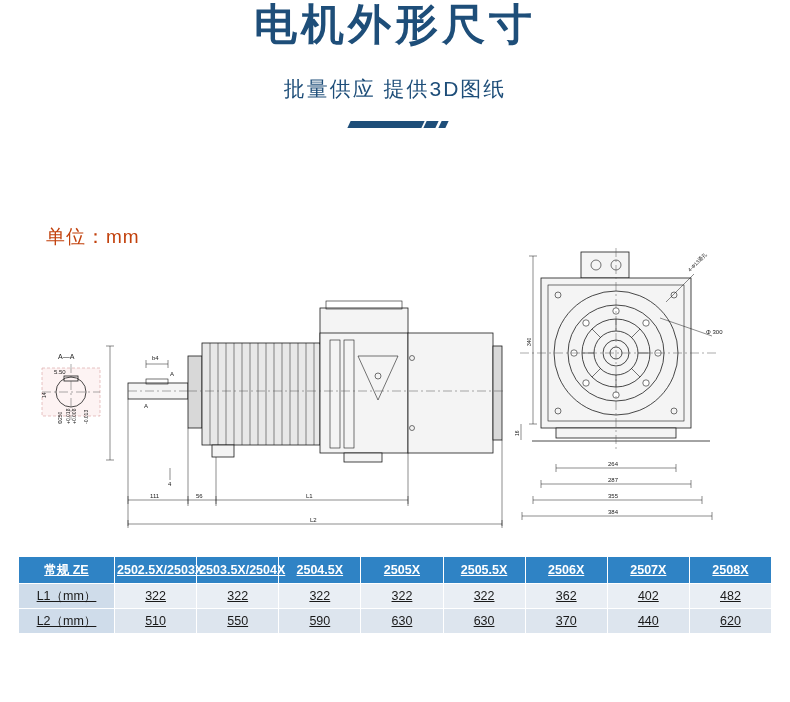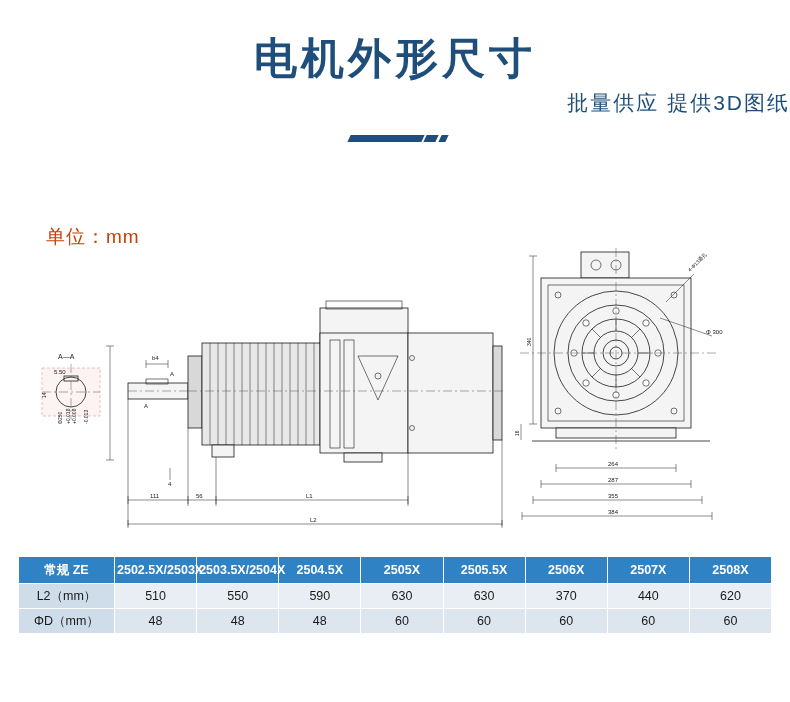--- a/index.html
+++ b/index.html
@@ -12,37 +12,35 @@
   }
   .page {
     position: relative;
     width: 790px; height: 702px;
     background: #ffffff;
   }
 
   
   .header {
     width: 790px;
-    padding-top: 34px;
     text-align: center;
   }
   .title {
     font-size: 43px;
     font-weight: bold;
     color: #1e4e79;
     letter-spacing: 4px;
     line-height: 1.15;
     margin: 0;
   }
   .subtitle {
-    margin-top: 6px;
+    margin-top: 26px;
     font-size: 21px;
     color: #1e4e79;
     letter-spacing: 2px;
-    text-align: right;
   }
   .deco {
     margin: 16px auto 0 auto;
     width: 120px;
     height: 14px;
     position: relative;
   }
   .deco .bar-main {
     position: absolute;
     left: 14px; top: 2px;
@@ -94,20 +92,21 @@
     table-layout: fixed;
   }
   table.specs th, table.specs td {
     border: 1px solid #ffffff;
     text-align: center;
     font-size: 12.5px;
     color: #1a1a1a;
     height: 25px;
     padding: 0 2px;
     white-space: nowrap;
+    text-decoration: underline;
   }
   table.specs thead th {
     background: #2f83c5;
     color: #ffffff;
     font-weight: bold;
     font-size: 12.5px;
     height: 27px;
   }
   table.specs tbody tr { background: #e9eef4; }
   table.specs tbody tr:nth-child(even) { background: #dde5ee; }
@@ -363,38 +362,38 @@
           <th>2504.5X</th>
           <th>2505X</th>
           <th>2505.5X</th>
           <th>2506X</th>
           <th>2507X</th>
           <th>2508X</th>
         </tr>
       </thead>
       <tbody>
         <tr>
+          <td class="rowhead">L1（mm）</td>
+          <td>322</td>
+          <td>322</td>
+          <td>322</td>
+          <td>322</td>
+          <td>322</td>
+          <td>362</td>
+          <td>402</td>
+          <td>482</td>
+        </tr>
+        <tr>
           <td class="rowhead">L2（mm）</td>
           <td>510</td>
           <td>550</td>
           <td>590</td>
           <td>630</td>
           <td>630</td>
           <td>370</td>
           <td>440</td>
           <td>620</td>
         </tr>
-        <tr>
-          <td class="rowhead">ΦD（mm）</td>
-          <td>48</td>
-          <td>48</td>
-          <td>48</td>
-          <td>60</td>
-          <td>60</td>
-          <td>60</td>
-          <td>60</td>
-          <td>60</td>
-        </tr>
       </tbody>
     </table>
   </div>
 
 </div>
 
 </body></html>

